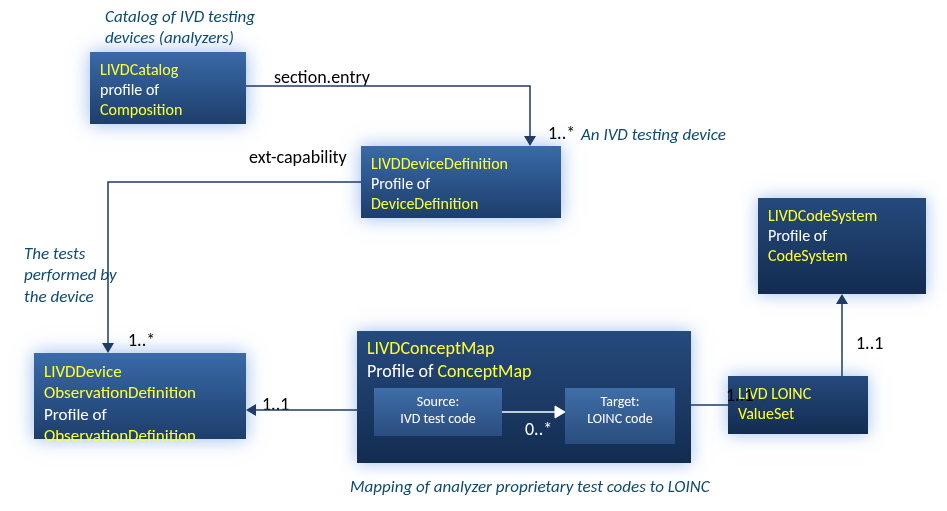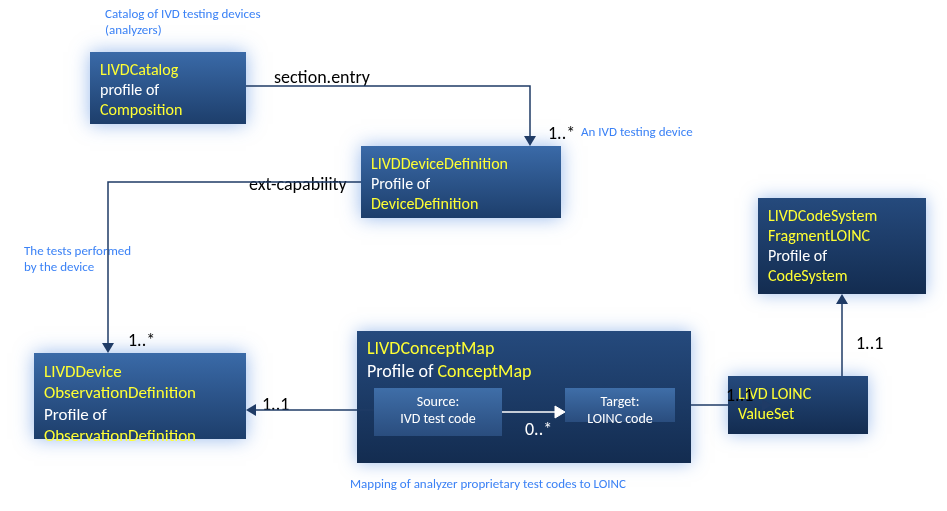--- a/index.html
+++ b/index.html
@@ -31,22 +31,23 @@
     background: linear-gradient(to bottom, #3f6ea8 0%, #2a4d7e 100%);
     color: #fff;
     font-size: 14px;
     text-align: center;
     padding: 6px 19px;
     line-height: 1.2;
   }
   .y { color: #ffff33; }
   .caption {
     position: absolute;
-    color: #3b82f6;
-    font-size: 13px;
+    color: #0c4a6e;
+    font-style: italic;
+    font-size: 17px;
     line-height: 1.25;
   }
   .edge-label {
     position: absolute;
     color: #000;
     font-size: 18px;
   }
   svg.arrows {
     position: absolute;
     left: 0; top: 0;
@@ -89,40 +90,39 @@
   <div style="font-size:18px;">
     <span>Profile of </span><span class="y">ConceptMap</span>
   </div>
 </div>
 
 <div class="innerbox" style="left:374px; top:388px; width:128px; height:48px;">
   <div>Source:</div>
   <div>IVD test code</div>
 </div>
 
-<div class="innerbox" style="left:565px; top:388px; width:110px; height:34px;">
+<div class="innerbox" style="left:565px; top:388px; width:110px; height:56px;">
   <div>Target:</div>
   <div>LOINC code</div>
 </div>
 
 <div class="box darkbox" style="left:728px; top:376px; width:140px; height:58px;">
   <div class="y">LIVD LOINC</div>
   <div class="y">ValueSet</div>
 </div>
 
 <div class="box darkbox" style="left:758px; top:198px; width:168px; height:96px;">
   <div class="y">LIVDCodeSystem</div>
-  <div class="y">FragmentLOINC</div>
   <div>Profile of</div>
   <div class="y">CodeSystem</div>
 </div>
 
 <div class="edge-label" style="left:274px; top:66px;">section.entry</div>
 <div class="edge-label" style="left:548px; top:122px;">1..*</div>
-<div class="edge-label" style="left:249px; top:173px;text-align:right;">ext-capability</div>
+<div class="edge-label" style="left:249px; top:146px;text-align:right;">ext-capability</div>
 <div class="edge-label" style="left:128px; top:329px;">1..*</div>
 <div class="edge-label" style="left:262px; top:393px;">1..1</div>
 <div class="edge-label" style="left:525px; top:418px; color:#fff;">0..*</div>
 <div class="edge-label" style="left:726px; top:384px;">1..1</div>
 <div class="edge-label" style="left:856px; top:332px;">1..1</div>
 
 <svg class="arrows">
 
   <path class="arrow-line" d="M 246 86 L 530 86 L 530 140"></path>
   <polygon class="arrow-head" points="530,146 524,136 536,136"></polygon>

